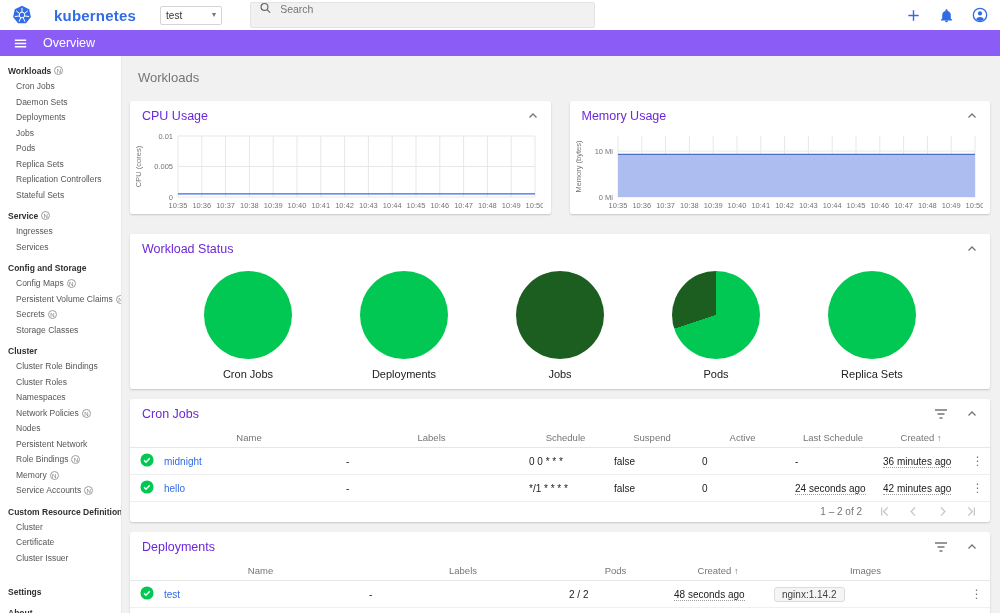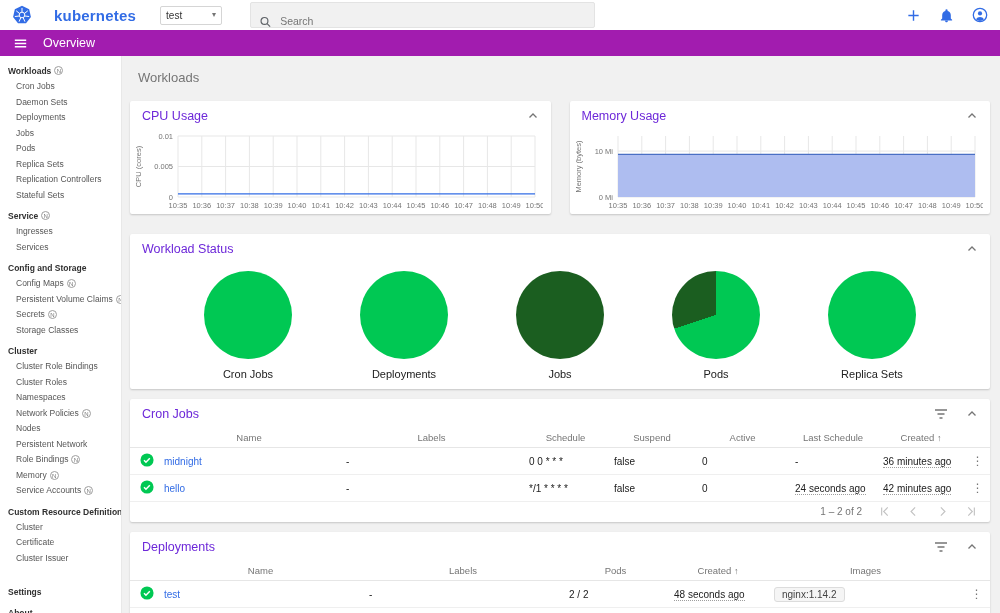--- a/index.html
+++ b/index.html
@@ -5,27 +5,27 @@
   *{box-sizing:border-box;margin:0;padding:0}
   html,body{width:1000px;height:613px;overflow:hidden}
   body{font-family:"Liberation Sans",sans-serif;background:#f1f1f1;color:#212121;font-size:11px}
 
   
   .topbar{height:30px;background:#fff;display:flex;align-items:center;padding:0 12px}
   .brand{display:flex;align-items:center;gap:22px;cursor:pointer}
   .brand-text{color:#326ce5;font-size:15px;font-weight:bold;letter-spacing:.2px}
   .ns-select{margin-left:24px;width:62px;height:19px;border:1px solid #d5d5d5;border-radius:2px;display:flex;align-items:center;justify-content:space-between;padding:0 5px;font-size:10px;color:#333;background:#fff;cursor:pointer}
   .ns-caret{color:#757575;font-size:8px;line-height:1}
-  .searchbar{margin-left:28px;width:345px;height:20px;background:#f1f1f1;border:1px solid #e3e3e3;border-radius:2px;display:flex;align-items:flex-start;padding:12px 8px;gap:8px}
+  .searchbar{margin-left:28px;width:345px;height:20px;background:#f1f1f1;border:1px solid #e3e3e3;border-radius:2px;display:flex;align-items:flex-end;padding:12px 8px;gap:8px}
   .searchbar input{border:none;background:transparent;outline:none;font-size:10.5px;color:#333;width:100%;font-family:inherit}
   .topbar-actions{margin-left:auto;display:flex;align-items:center;gap:18px}
   .icon-btn{display:flex;align-items:center;cursor:pointer}
 
   
-  .appbar{height:26px;background:#a21caf;display:flex;align-items:center;padding:0 13px;gap:15px}
+  .appbar{height:26px;background:#8b5cf6;display:flex;align-items:center;padding:0 13px;gap:15px}
   .appbar-title{color:#fff;font-size:12.5px}
   .hamburger{display:flex;cursor:pointer}
 
   .body-row{display:flex;height:557px}
 
   
   .sidebar{width:122px;background:#fff;border-right:1px solid #e8e8e8;padding:7px 0;flex:none;overflow:hidden}
   .nav-group{padding:3px 8px;font-size:8.5px;font-weight:bold;color:#303030;cursor:pointer;display:flex;align-items:flex-start;white-space:nowrap;line-height:10px}
   .nav-group.static{cursor:default}
   .nav-item{padding:3px 8px 3px 16px;font-size:8.5px;color:#555;cursor:pointer;display:flex;align-items:flex-start;white-space:nowrap;line-height:9.5px}

